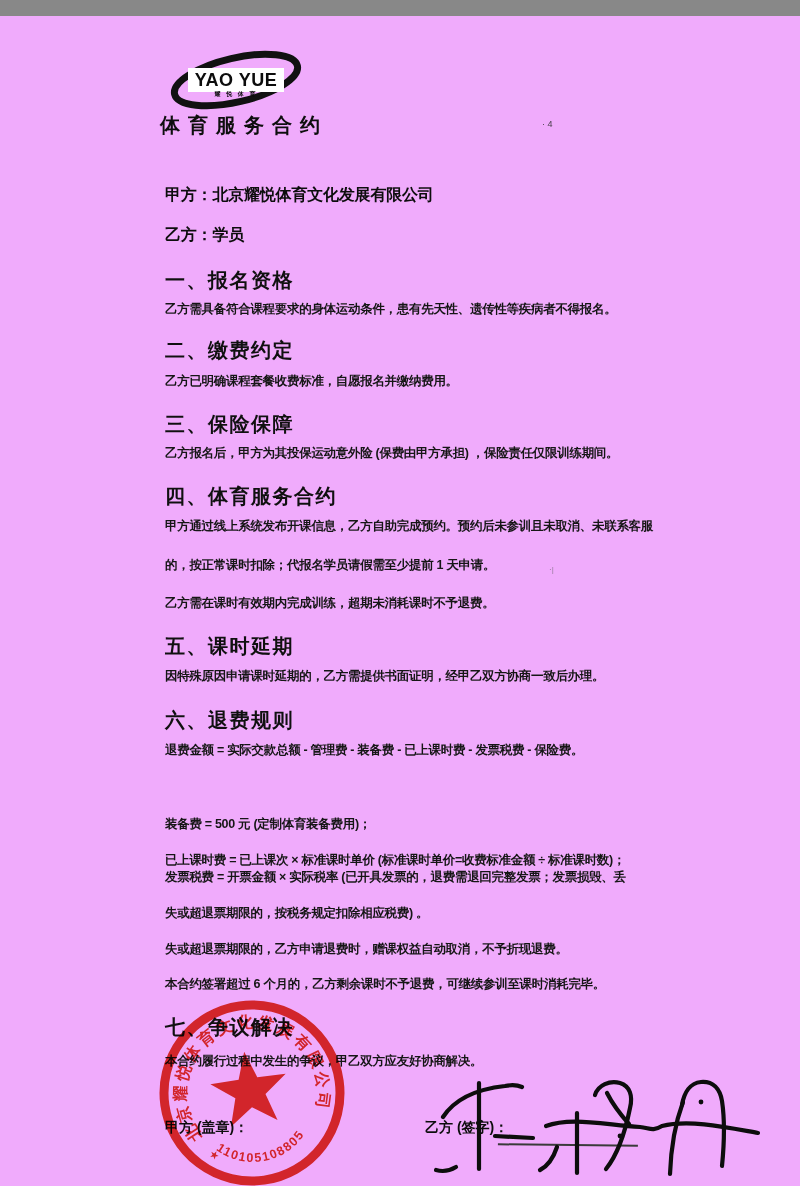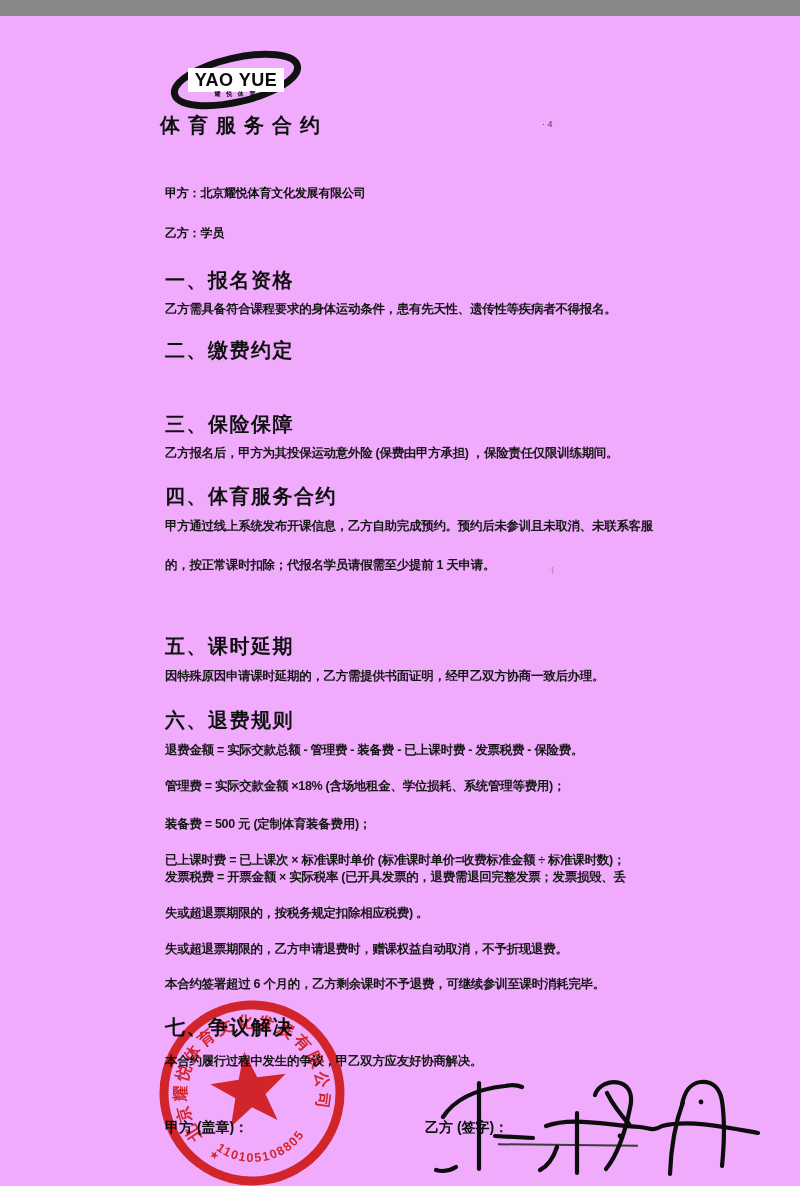--- a/index.html
+++ b/index.html
@@ -7,21 +7,21 @@
     position:relative;width:800px;height:1186px;background:#f0abfc;
     margin:16px auto;overflow:hidden;
     font-family:"Liberation Sans","DejaVu Sans",sans-serif;
     color:#151515;
   }
   .abs{position:absolute;white-space:nowrap;}
   .title{
     left:160px;top:96px;width:460px;text-align:left;
     font-size:20px;font-weight:700;letter-spacing:8px;color:#0e0e0e;
   }
-  .party{font-size:12px;font-weight:700;letter-spacing:-0.2px;color:#0d0d0d;}
+  .party{font-size:16px;font-weight:700;letter-spacing:-0.2px;color:#0d0d0d;}
   .heading{font-size:20px;font-weight:700;letter-spacing:1.5px;color:#101010;}
   .body-line{font-size:12.5px;font-weight:600;letter-spacing:-0.3px;color:#161616;}
   .sign-label{font-size:14px;font-weight:700;color:#0d0d0d;}
   .artifact{font-size:9px;color:#2a2a2a;opacity:.85;}
   .artifact2{font-size:8px;color:#555;opacity:.6;}
   .sig-underline{
     position:absolute;left:498px;top:1112px;width:140px;height:16px;
     border-bottom:2px solid #3a3a3a;transform:rotate(0.6deg);
   }
   .stamp-svg{position:absolute;left:0;top:0;mix-blend-mode:multiply;opacity:.92;}
@@ -46,34 +46,35 @@
   <div class="abs artifact" style="left:542px;top:103px">· 4</div>
   <div class="abs artifact2" style="left:549px;top:549px">·|</div>
 
   <div class="abs party" style="left:165px;top:169px">甲方：北京耀悦体育文化发展有限公司</div>
   <div class="abs party" style="left:165px;top:209px">乙方：学员</div>
 
   <div class="abs heading" style="left:165px;top:251px">一、报名资格</div>
   <div class="abs body-line" style="left:165px;top:285px">乙方需具备符合课程要求的身体运动条件，患有先天性、遗传性等疾病者不得报名。</div>
 
   <div class="abs heading" style="left:165px;top:321px">二、缴费约定</div>
+  <div class="abs body-line" style="left:165px;top:357px">乙方已明确课程套餐收费标准，自愿报名并缴纳费用。</div>
 
   <div class="abs heading" style="left:165px;top:395px">三、保险保障</div>
   <div class="abs body-line" style="left:165px;top:429px">乙方报名后，甲方为其投保运动意外险 (保费由甲方承担) ，保险责任仅限训练期间。</div>
 
   <div class="abs heading" style="left:165px;top:467px">四、体育服务合约</div>
   <div class="abs body-line" style="left:165px;top:502px">甲方通过线上系统发布开课信息，乙方自助完成预约。预约后未参训且未取消、未联系客服</div>
   <div class="abs body-line" style="left:165px;top:541px">的，按正常课时扣除；代报名学员请假需至少提前 1 天申请。</div>
+  <div class="abs body-line" style="left:165px;top:579px">乙方需在课时有效期内完成训练，超期未消耗课时不予退费。</div>
 
   <div class="abs heading" style="left:165px;top:617px">五、课时延期</div>
   <div class="abs body-line" style="left:165px;top:652px">因特殊原因申请课时延期的，乙方需提供书面证明，经甲乙双方协商一致后办理。</div>
 
   <div class="abs heading" style="left:165px;top:691px">六、退费规则</div>
   <div class="abs body-line" style="left:165px;top:726px">退费金额 = 实际交款总额 - 管理费 - 装备费 - 已上课时费 - 发票税费 - 保险费。</div>
-  <div class="abs body-line" style="left:165px;top:762px">管理费 = 实际交款金额 ×18% (含场地租金、学位损耗、系统管理等费用)；</div>
   <div class="abs body-line" style="left:165px;top:800px">装备费 = 500 元 (定制体育装备费用)；</div>
   <div class="abs body-line" style="left:165px;top:836px">已上课时费 = 已上课次 × 标准课时单价 (标准课时单价=收费标准金额 ÷ 标准课时数)；</div>
   <div class="abs body-line" style="left:165px;top:853px">发票税费 = 开票金额 × 实际税率 (已开具发票的，退费需退回完整发票；发票损毁、丢</div>
   <div class="abs body-line" style="left:165px;top:889px">失或超退票期限的，按税务规定扣除相应税费) 。</div>
   <div class="abs body-line" style="left:165px;top:925px">失或超退票期限的，乙方申请退费时，赠课权益自动取消，不予折现退费。</div>
   <div class="abs body-line" style="left:165px;top:960px">本合约签署超过 6 个月的，乙方剩余课时不予退费，可继续参训至课时消耗完毕。</div>
 
   <div class="abs heading" style="left:165px;top:998px">七、争议解决</div>
   <div class="abs body-line" style="left:165px;top:1037px">本合约履行过程中发生的争议，甲乙双方应友好协商解决。</div>
 

